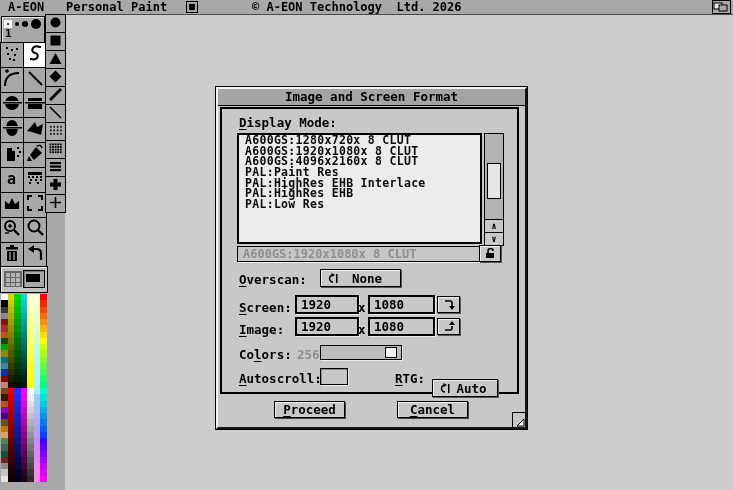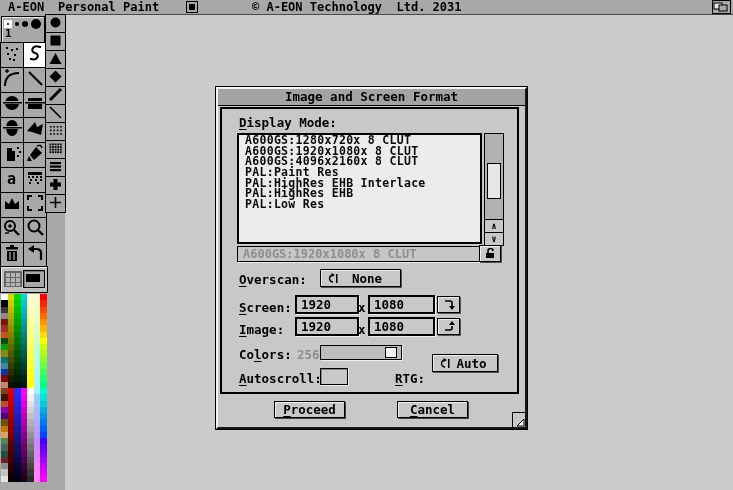--- a/index.html
+++ b/index.html
@@ -81,26 +81,26 @@
   .pushbtn{position:absolute;width:69px;height:15px;background:#c8c8c8;border:1px solid #000;
      box-shadow:inset 1px 1px 0 #eee,1px 1px 0 #444;text-align:center;font-size:12.5px;line-height:15px;color:#000;}
   #resize-gadget{position:absolute;right:0;bottom:0;width:12px;height:14px;background:#c8c8c8;
      border-left:1px solid #000;border-top:1px solid #000;display:flex;align-items:flex-end;justify-content:flex-end;}
 </style>
 </head>
 <body>
 
 <div class="abs" id="screenbar">
   <span style="left:8px">A-EON</span>
-  <span style="left:58px">Personal Paint</span>
+  <span style="left:66px">Personal Paint</span>
   <span style="left:186px;top:1px"><svg width="12" height="12" viewBox="0 0 12 12">
         <rect x="0.5" y="0.5" width="11" height="11" fill="none" stroke="#000"></rect>
         <rect x="3" y="3" width="6" height="6" fill="#000"></rect>
       </svg></span>
-  <span style="left:252px">© A-EON Technology  Ltd. 2031</span>
+  <span style="left:252px">© A-EON Technology  Ltd. 2026</span>
   <span id="depth-gadget"><svg width="15" height="10" viewBox="0 0 15 10">
         <rect x="1" y="1" width="8" height="6" fill="#e8e8e8" stroke="#000"></rect>
         <rect x="6" y="3" width="8" height="6" fill="#a8a8a8" stroke="#000"></rect>
       </svg></span>
 </div>
 
 <div class="abs" id="toolbox">
   <div id="brush-size-panel">
     <div class="sel">
         <div class="d" style="left:3px;top:3px;width:2px;height:2px"></div>
@@ -646,21 +646,21 @@
 
   <div class="dlabel" style="left:21px;top:258px">Co<u>l</u>ors:</div>
   <div class="dlabel ghost" style="left:79px;top:258px">256</div>
   <div class="slider">
     <div id="slider-thumb"></div>
   </div>
 
   <div class="dlabel" style="left:21px;top:282px"><u>A</u>utoscroll:</div>
   <div id="autoscroll-box"></div>
   <div class="dlabel" style="left:177px;top:282px"><u>R</u>TG:</div>
-  <div class="cycle" style="left:214px;top:265px;width:64px;height:16px">
+  <div class="cycle" style="left:214px;top:290px;width:64px;height:16px">
     <span class="cyc-ico">
         <svg width="13" height="11" viewBox="0 0 13 11">
           <path d="M8 2 A3.4 3.4 0 1 0 8 9" fill="none" stroke="#000" stroke-width="1.4"></path>
           <path d="M6.5 0 L10 2 L6.5 4 Z" fill="#000"></path>
           <rect x="11" y="1" width="1.5" height="9" fill="#000"></rect>
         </svg>
       </span>
     <span class="cyc-txt">Auto</span>
   </div>
 

